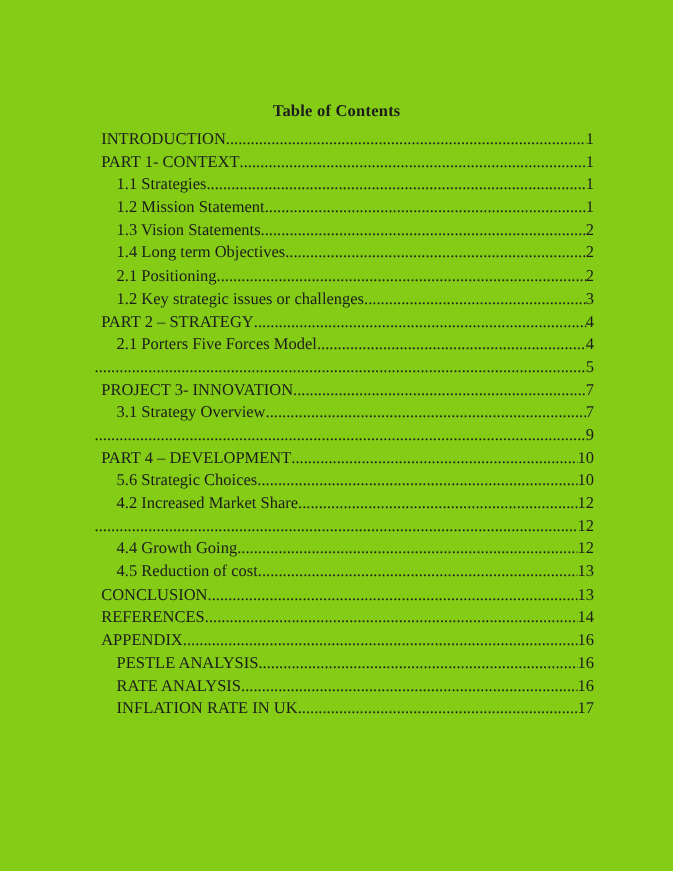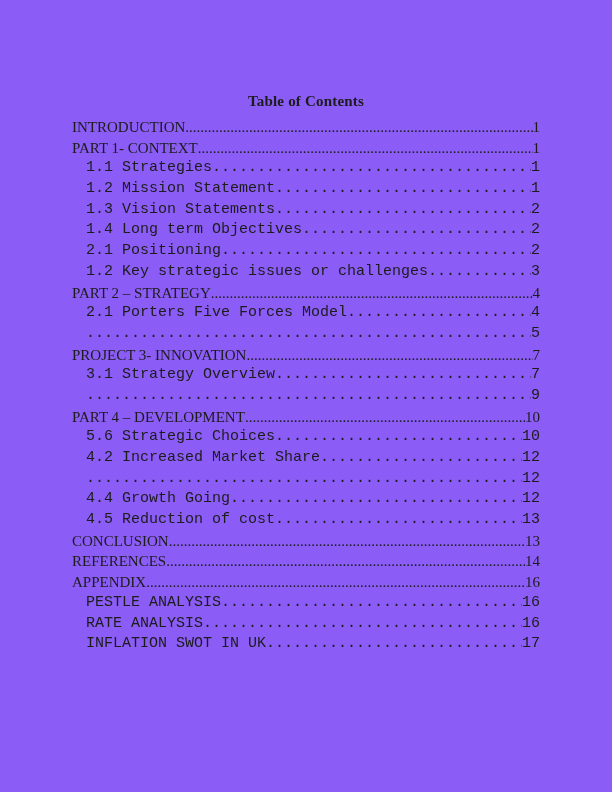--- a/index.html
+++ b/index.html
@@ -5,21 +5,21 @@
   html, body {
     margin: 0;
     padding: 0;
     background: #ffffff;
   }
   .page {
     position: relative;
     width: 612px;
     height: 792px;
     box-sizing: border-box;
-    background: #8b5cf6;
+    background: #84cc16;
     padding: 92px 72px 0 72px;
     font-family: "Liberation Serif", "DejaVu Serif", serif;
     color: #1c1c1c;
     overflow: hidden;
   }
   .toc-title {
     text-align: center;
     font-size: 15px;
     font-weight: 700;
     line-height: 19px;
@@ -33,25 +33,25 @@
   .toc-entry {
     display: flex;
     align-items: baseline;
     height: 20.7px;
     font-size: 15px;
     line-height: 20.7px;
     cursor: pointer;
   }
   .toc-entry.level-1 {
     padding-left: 14px;
-    font-family: Liberation Mono, monospace;
   }
   .toc-label {
     white-space: nowrap;
     flex: 0 0 auto;
+    margin-left: 20px;
   }
   .toc-dots {
     flex: 1 1 auto;
     overflow: hidden;
     white-space: nowrap;
     min-width: 0;
   }
   .toc-page-num {
     flex: 0 0 auto;
     white-space: nowrap;
@@ -180,18 +180,18 @@
     <span class="toc-label">PESTLE ANALYSIS</span>
     <span class="toc-dots">................................................................................................................................................................................................................................................</span>
     <span class="toc-page-num">16</span>
   </div>
       <div class="toc-entry level-1">
     <span class="toc-label">RATE ANALYSIS </span>
     <span class="toc-dots">................................................................................................................................................................................................................................................</span>
     <span class="toc-page-num">16</span>
   </div>
       <div class="toc-entry level-1">
-    <span class="toc-label">INFLATION SWOT IN UK</span>
+    <span class="toc-label">INFLATION RATE IN UK</span>
     <span class="toc-dots">................................................................................................................................................................................................................................................</span>
     <span class="toc-page-num">17</span>
   </div>
     </div>
 </div>
 
 </body></html>

